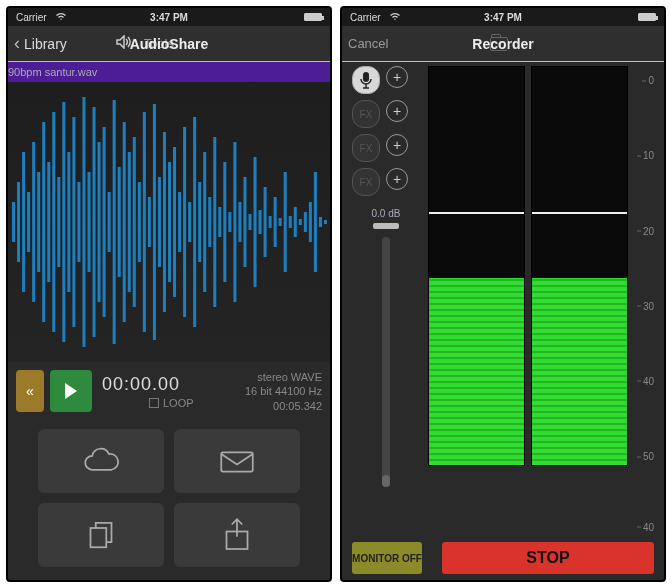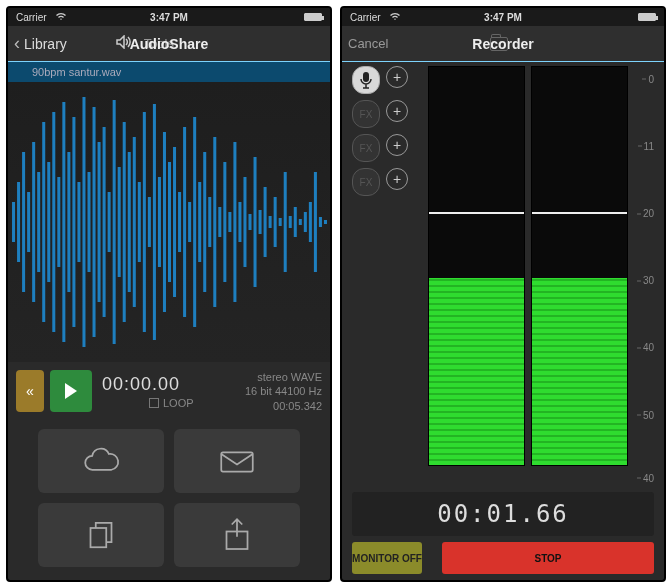--- a/index.html
+++ b/index.html
@@ -58,21 +58,21 @@
   .nav-title {
     position:absolute; left:50%; transform:translateX(-50%);
     font-weight:600; color:#eee;
   }
   .chev-left { font-size:18px; color:#bbb;}
   .nav-btn { color:#999; font-size:13px;}
   .folder-icon { width:18px; height:14px; border:1.5px solid #666; border-radius:2px; position:relative;}
   .folder-icon::before { content:''; position:absolute; top:-4px; left:0; width:8px; height:3px; border:1.5px solid #666; border-bottom:none; border-radius:2px 2px 0 0;}
   
   .file-bar {
-    background:#0c4a6e; color:#aab; font-size:11px; padding:4px 24px;
+    background:#4c1d95; color:#aab; font-size:11px; padding:4px 0;
   }
   .waveform {
     height: 280px;
     background: linear-gradient(#1e1e1e,#242424);
     position:relative;
     overflow:hidden;
   }
   .wave-svg { width:100%; height:100%;}
   .transport {
     display:flex; align-items:center; gap:6px;
@@ -148,21 +148,21 @@
     background:#222; color:#ddd; text-align:center; font-size:24px; letter-spacing:2px;
     padding:8px; border-radius:3px; margin-bottom:6px; font-family: monospace;
   }
   .rec-buttons { display:flex; gap:20px;}
   .btn-monitor {
     width:70px; background:#8b8b2a; color:#222; font-size:10px; font-weight:700;
     display:flex; align-items:center; justify-content:center; text-align:center;
     border-radius:3px; height:32px; line-height:1.1;
   }
   .btn-stop {
-    flex:1; background:#d9332b; color:#111; font-size:10px; font-weight:800;
+    flex:1; background:#d9332b; color:#111; font-size:16px; font-weight:800;
     display:flex; align-items:center; justify-content:center; border-radius:3px; height:32px;
   }
   .speaker-icon svg { width:16px; height:14px; }
 </style>
 </head>
 <body>
 
 <div class="phone">
   <div class="status-bar">
     <div class="status-left">
@@ -360,43 +360,49 @@
         <div class="plus-circle">+</div>
       </div>
       <div class="src-row">
         <div class="src-box fx">FX</div>
         <div class="plus-circle">+</div>
       </div>
       <div class="src-row">
         <div class="src-box fx">FX</div>
         <div class="plus-circle">+</div>
       </div>
+      <div class="gain-area">
+        <div class="gain-label">0.0 dB</div>
+        <div class="gain-bar"></div>
+        <div class="gain-slider-track">
+          <div class="gain-fill"></div>
+        </div>
+      </div>
     </div>
 
     <div class="meters">
       <div class="meter">
         <div class="peak"></div>
         <div class="bar" style="height:47%"></div>
       </div>
       <div class="meter">
         <div class="peak"></div>
         <div class="bar" style="height:47%"></div>
       </div>
       <div class="ticks">
         <div class="tick" style="top:3%">0</div>
-        <div class="tick" style="top:19%">11</div>
+        <div class="tick" style="top:19%">10</div>
         <div class="tick" style="top:35%">20</div>
         <div class="tick" style="top:51%">30</div>
         <div class="tick" style="top:67%">40</div>
         <div class="tick" style="top:83%">50</div>
         <div class="tick" style="top:98%">40</div>
       </div>
     </div>
   </div>
 
   <div class="rec-bottom">
-    <div class="rec-time-box">00:01.66</div>
     <div class="rec-buttons">
       <div class="btn-monitor">MONITOR OFF</div>
       <div class="btn-stop">STOP</div>
     </div>
   </div>
 </div>
 
 </body></html>

